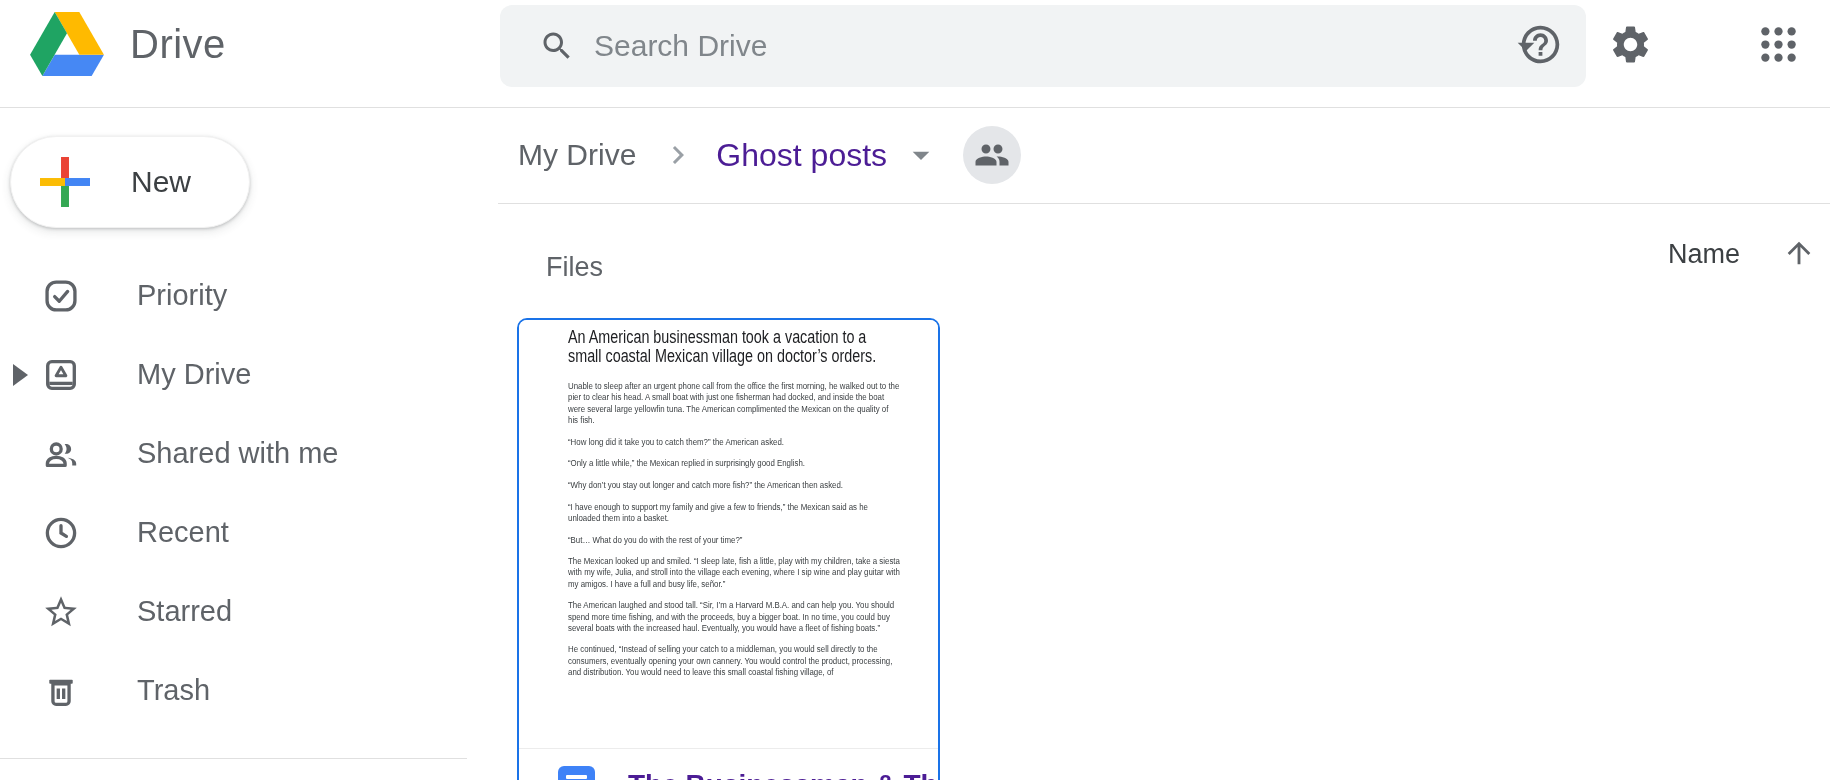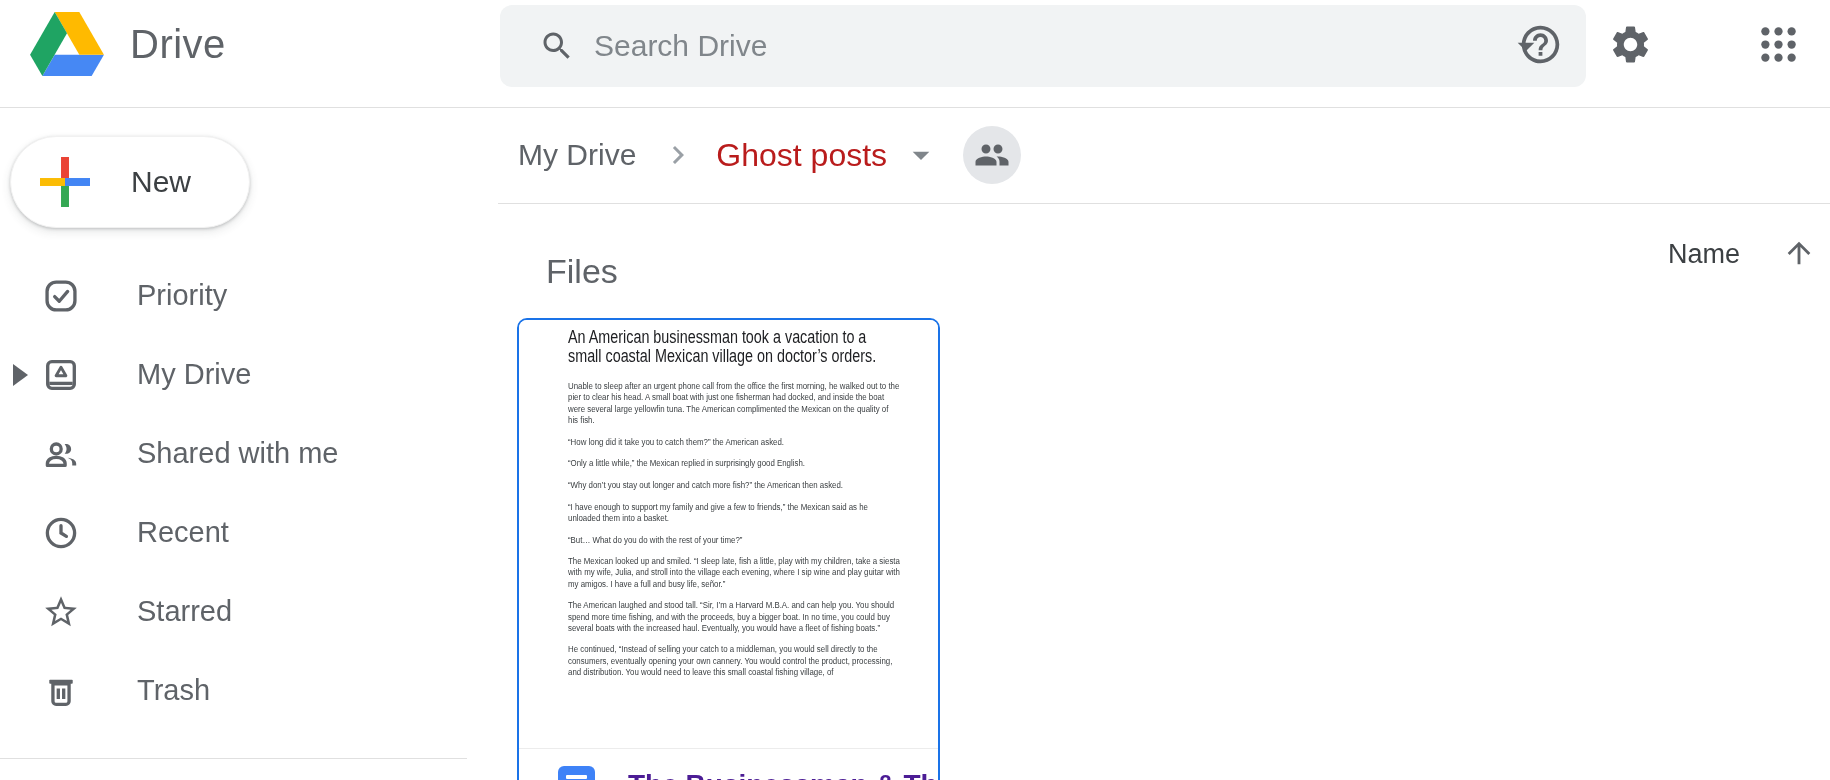--- a/index.html
+++ b/index.html
@@ -48,30 +48,30 @@
                   border-left:15px solid #5f6368; cursor:pointer; }
   .nav-stroke { fill:none; stroke:#5f6368; stroke-width:2.1; }
   .nav-fill { fill:#5f6368; }
   .sidebar-divider { position:absolute; left:0; top:758px; width:467px; height:1px; background:#e0e0e0; }
 
   
   .breadcrumb { position:absolute; left:498px; top:107px; height:96px; display:flex; align-items:center; }
   .crumb-root { margin-left:20px; font-size:30px; color:#5f6368; cursor:pointer; }
   .crumb-chevron { margin:0 20px 0 24px; width:36px; height:36px; }
   .crumb-chevron svg { width:36px; height:36px; fill:#9aa0a6; }
-  .crumb-current { font-size:32px; color:#b91c1c; font-weight:500; cursor:pointer; }
+  .crumb-current { font-size:32px; color:#4c1d95; font-weight:500; cursor:pointer; }
   .crumb-caret { margin-left:14px; width:40px; height:40px; cursor:pointer; }
   .crumb-caret svg { width:40px; height:40px; fill:#80868b; }
   .shared-badge { margin-left:22px; width:58px; height:58px; border-radius:50%; background:#e4e6e9;
                   display:flex; align-items:center; justify-content:center; }
   .shared-badge svg { width:36px; height:36px; fill:#5f6368; }
   .content-divider { position:absolute; left:498px; top:203px; width:1332px; height:1px; background:#e0e0e0; }
 
   .files-row { position:absolute; left:498px; top:236px; width:1332px; height:60px; }
-  .files-label { position:absolute; left:48px; top:16px; font-size:34px; color:#5f6368; font-weight:500; }
+  .files-label { position:absolute; left:48px; top:16px; font-size:27px; color:#5f6368; font-weight:500; }
   .sort-control { position:absolute; right:14px; top:0; display:flex; align-items:flex-end; cursor:pointer; }
   .sort-label { font-size:27px; color:#3c4043; font-weight:500; }
   .sort-arrow { margin-left:42px; width:34px; height:34px; }
   .sort-arrow svg { width:34px; height:34px; fill:#5f6368; }
 
   
   .file-card { position:absolute; left:517px; top:318px; width:423px; height:504px;
                border:2px solid #1a73e8; border-radius:10px; background:#fff; cursor:pointer; }
   .card-preview { position:absolute; left:0; top:0; right:0; bottom:72px; overflow:hidden;
                   border-radius:8px 8px 0 0; background:#fff; }

